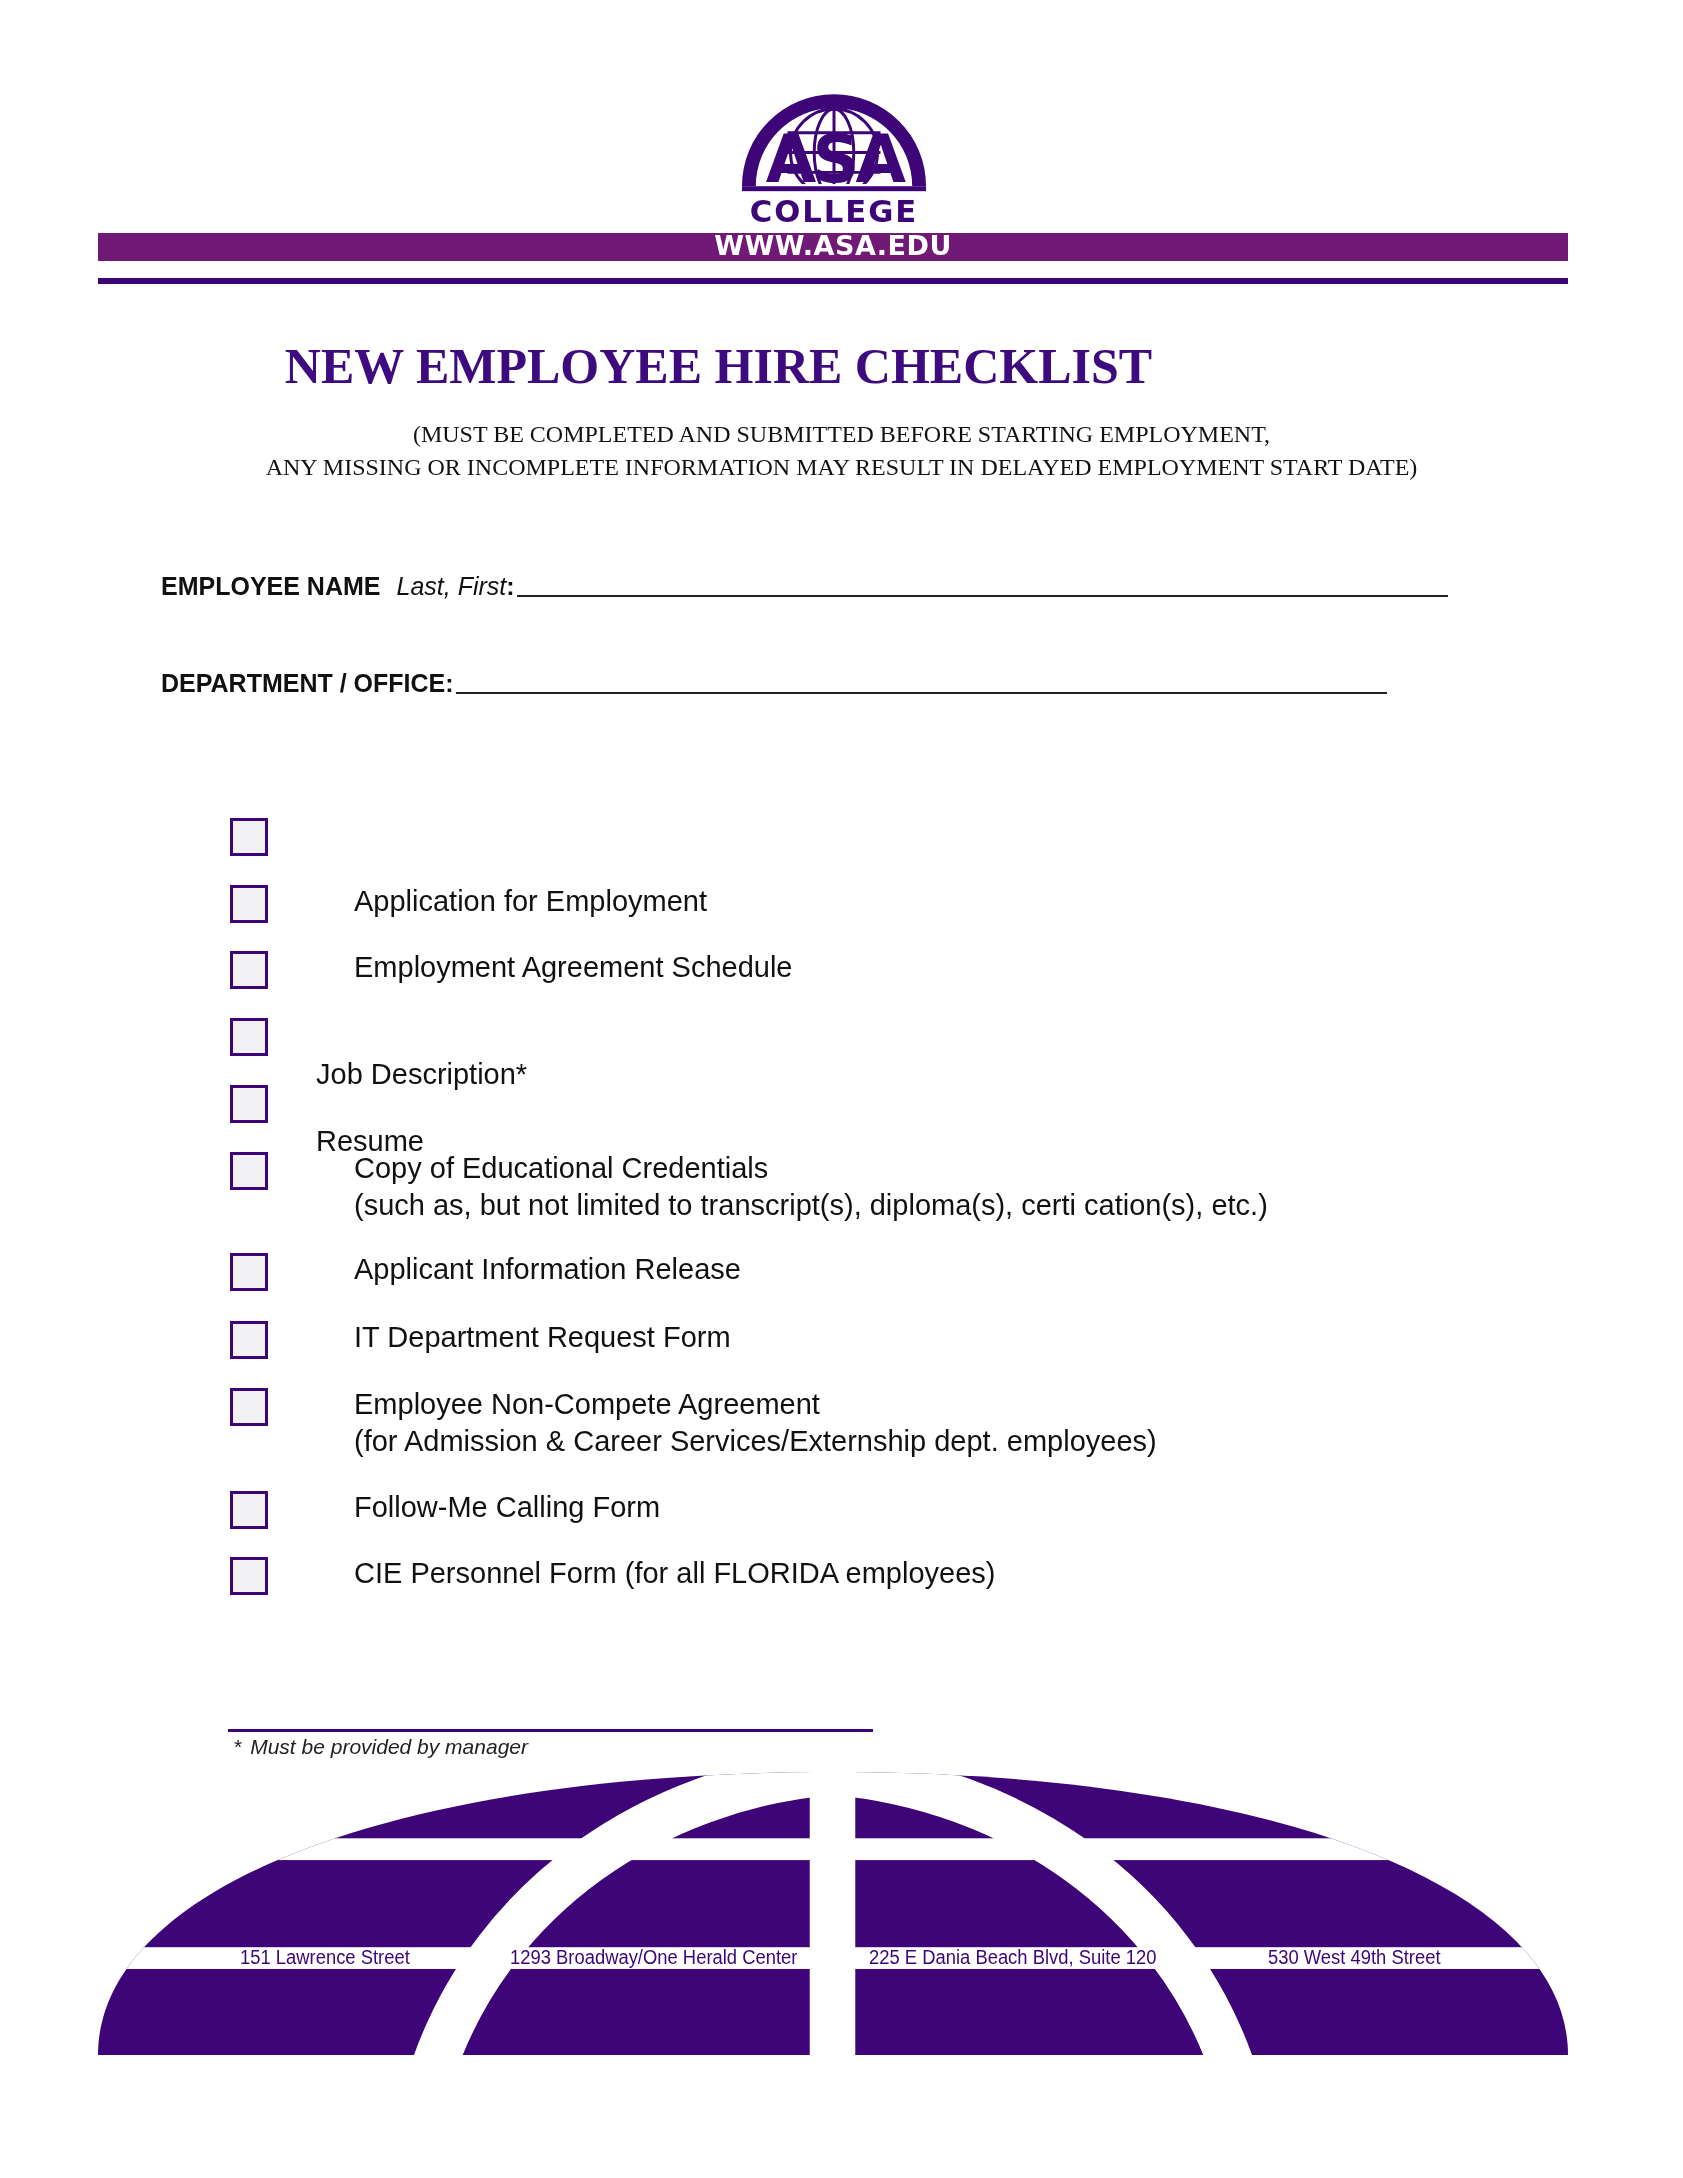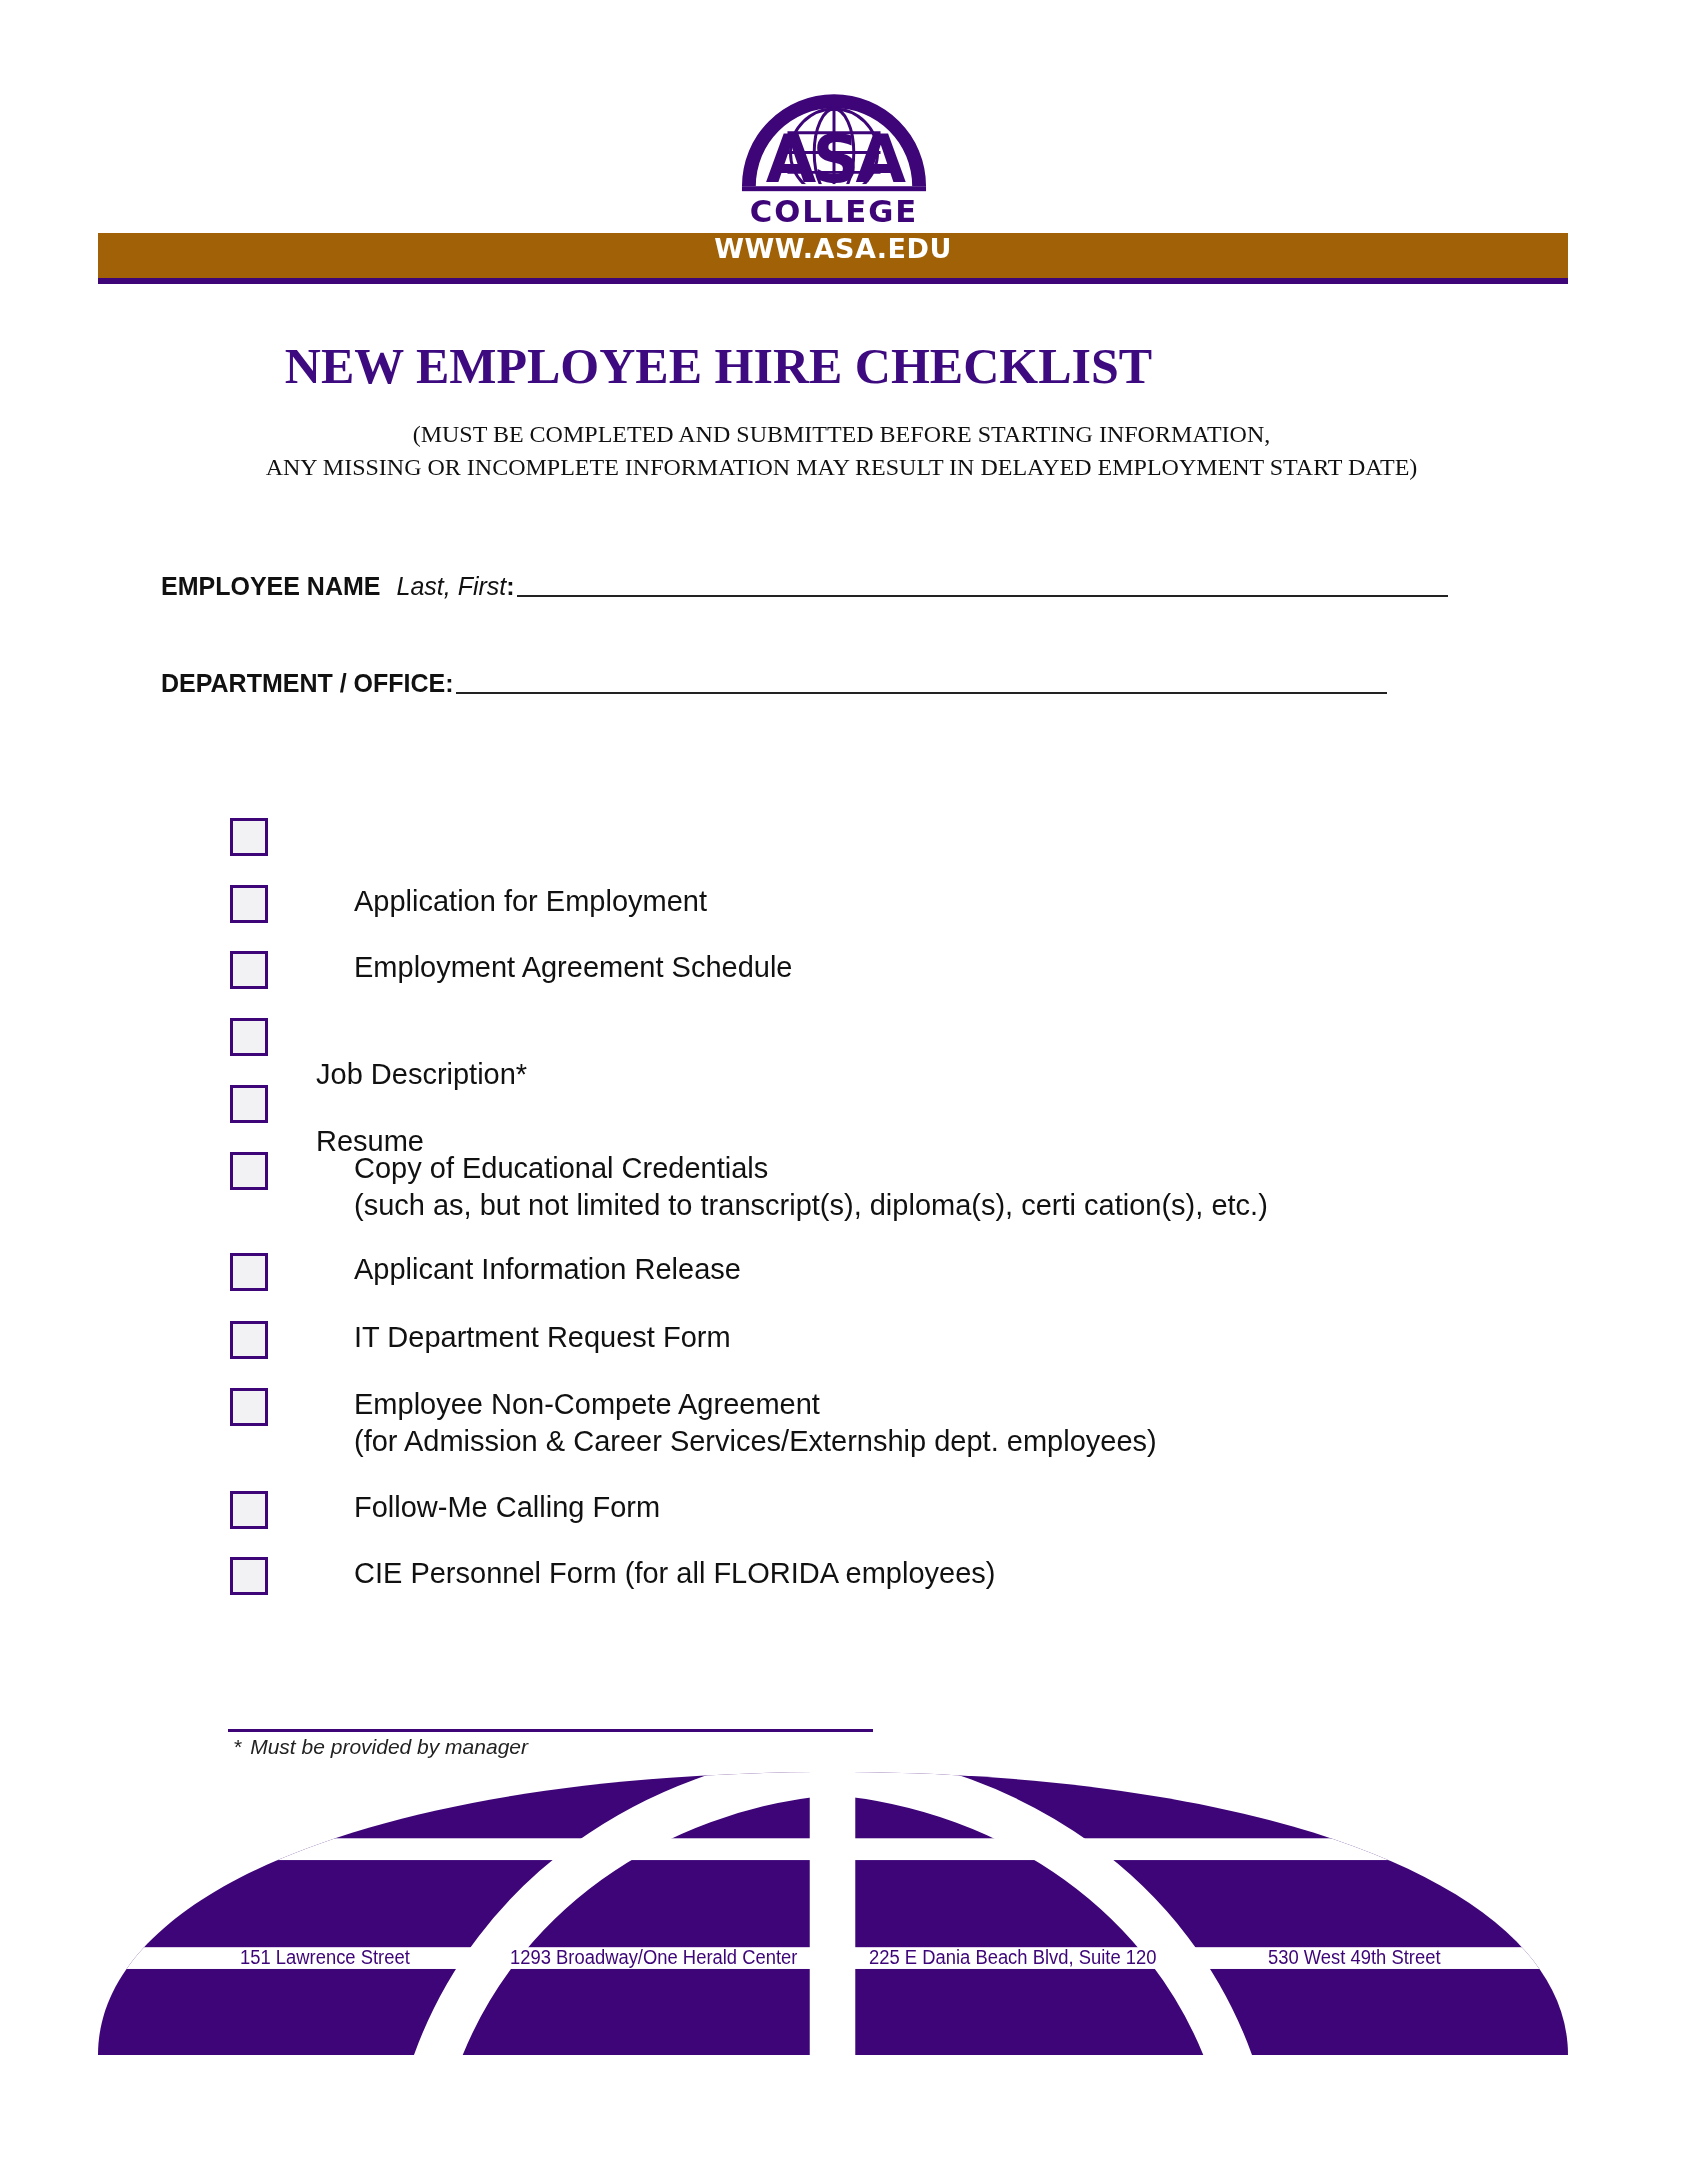--- a/index.html
+++ b/index.html
@@ -1,20 +1,20 @@
 <!DOCTYPE html>
 <html><head>
 <meta charset="utf-8">
 <style>
   html, body { margin: 0; padding: 0; background: #ffffff; }
   body { width: 1683px; height: 2178px; position: relative; overflow: hidden; font-family: "Liberation Sans", sans-serif; color: #111; }
   .abs { position: absolute; }
   
   .logo { left: 738px; top: 91px; width: 192px; height: 139px; }
-  .band { left: 98px; top: 233px; width: 1470px; height: 45px; background: #a16207; display: flex; align-items: flex-start; justify-content: center; }
+  .band { left: 98px; top: 233px; width: 1470px; height: 28px; background: #701a75; display: flex; align-items: flex-end; justify-content: center; }
   .band-text { color: #fff; font-weight: bold; font-size: 27px; letter-spacing: 0.5px; font-family: "DejaVu Sans", sans-serif; }
   .band-line { left: 98px; top: 278px; width: 1470px; height: 6px; background: #3d0578; }
   
   .title { left: 0; width: 1437px; top: 337px; text-align: center; font-family: "Liberation Serif", serif; font-weight: bold; font-size: 50px; color: #3d0a80; }
   .subtitle { left: 0; width: 1683px; top: 418px; text-align: center; font-family: "Liberation Serif", serif; font-size: 24px; line-height: 33px; color: #111; }
   
   .field { left: 161px; font-size: 25px; font-weight: bold; color: #111; display: flex; align-items: flex-end; }
   .field .hint { font-weight: normal; font-style: italic; margin-left: 16px; }
   .field .colon { font-weight: bold; }
   .field .line { border-bottom: 2px solid #222; height: 0; margin-left: 2px; margin-bottom: 4px; }
@@ -55,21 +55,21 @@
   <text x="97" y="132" text-anchor="middle" font-family="DejaVu Sans, sans-serif" font-weight="bold" font-size="31" fill="#3d0578" letter-spacing="2">COLLEGE</text>
 </svg>
 
 <div class="abs band">
   <span class="band-text">WWW.ASA.EDU</span>
 </div>
 <div class="abs band-line"></div>
 
 <div class="abs title">NEW EMPLOYEE HIRE CHECKLIST</div>
 <div class="abs subtitle">
-  <div>(MUST BE COMPLETED AND SUBMITTED BEFORE STARTING INFORMATION,</div>
+  <div>(MUST BE COMPLETED AND SUBMITTED BEFORE STARTING EMPLOYMENT,</div>
   <div>ANY MISSING OR INCOMPLETE INFORMATION MAY RESULT IN DELAYED EMPLOYMENT START DATE)</div>
 </div>
 
 <div class="abs field f1">
   <span>EMPLOYEE NAME</span>
   <span class="hint">Last, First</span>
   <span class="colon">:</span>
   <span class="line" style="width:931px;"></span>
 </div>
 <div class="abs field f2">

